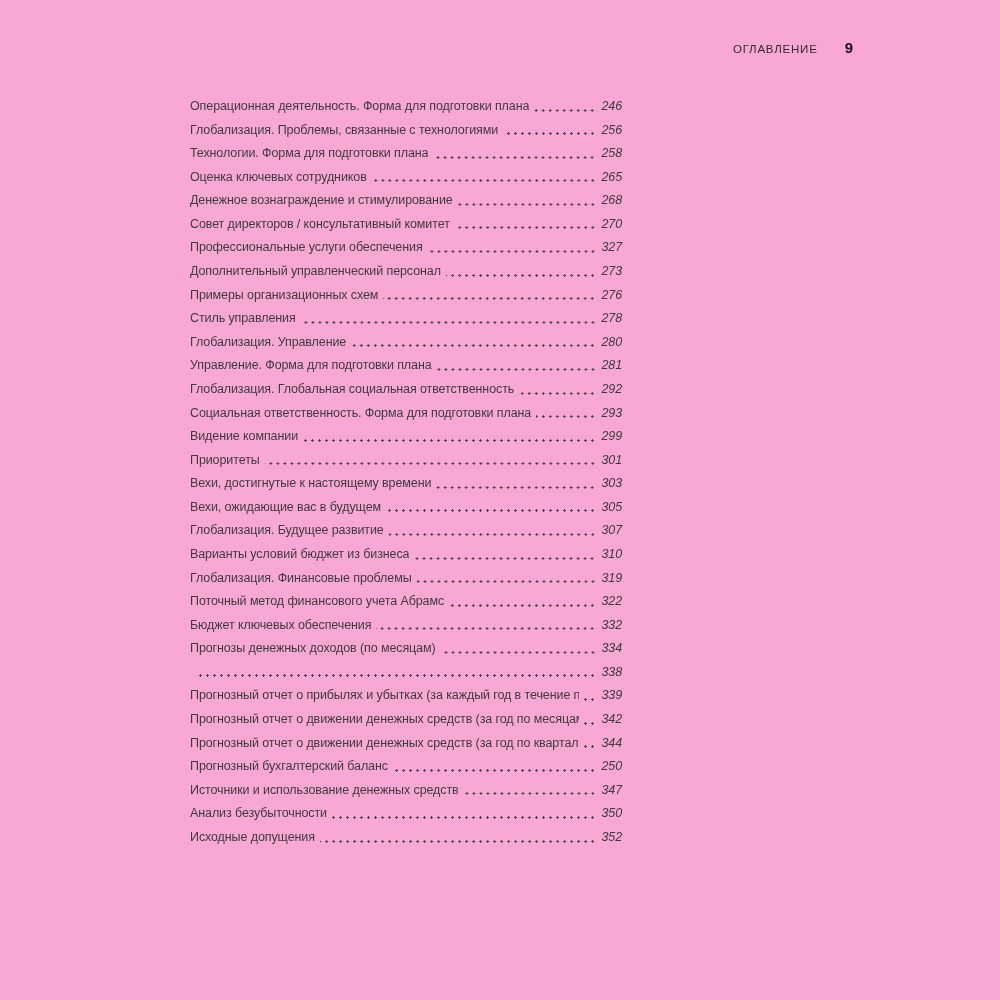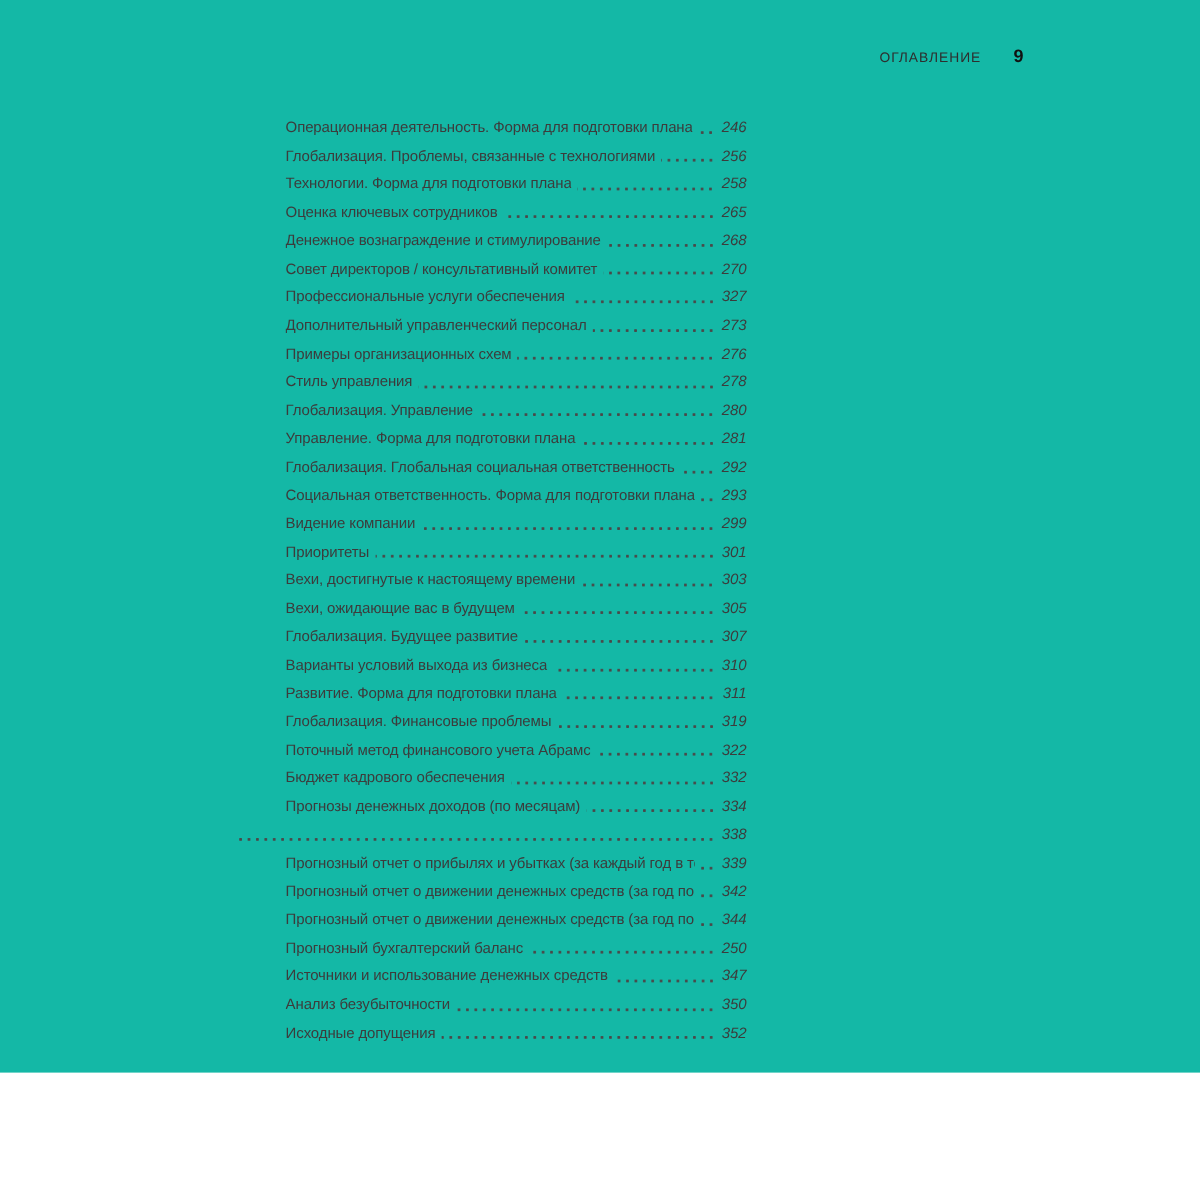--- a/index.html
+++ b/index.html
@@ -3,22 +3,22 @@
 <meta charset="utf-8">
 <style>
   html, body {
     margin: 0;
     padding: 0;
     background: #ffffff;
   }
   .page {
     position: relative;
     width: 1000px;
-    height: 894px;
-    background: #14b8a6;
+    height: 1000px;
+    background: #f9a8d4;
     font-family: "Liberation Sans", sans-serif;
     color: #3c3c3c;
     overflow: hidden;
   }
   .running-header {
     position: absolute;
     top: 39px;
     right: 147px;
     display: flex;
     align-items: baseline;
@@ -47,21 +47,20 @@
     height: 23.58px;
     font-size: 12.5px;
     letter-spacing: -0.1px;
     line-height: 23.58px;
     white-space: nowrap;
   }
   .toc-title {
     flex: 0 1 auto;
     overflow: hidden;
     color: #3c3c3c;
-    margin-left: 48px;
   }
   .toc-leader {
     flex: 1 1 auto;
     min-width: 12px;
     align-self: stretch;
     margin-left: 5px;
     margin-right: 2px;
     background-image: radial-gradient(circle, #494949 1.05px, rgba(0,0,0,0) 1.35px);
     background-size: 7px 7px;
     background-repeat: repeat-x;
@@ -195,45 +194,40 @@
       <span class="toc-page">305</span>
     </div>
 
     <div class="toc-row">
       <span class="toc-title">Глобализация. Будущее развитие</span>
       <span class="toc-leader"></span>
       <span class="toc-page">307</span>
     </div>
 
     <div class="toc-row">
-      <span class="toc-title">Варианты условий выхода из бизнеса</span>
+      <span class="toc-title">Варианты условий бюджет из бизнеса</span>
       <span class="toc-leader"></span>
       <span class="toc-page">310</span>
     </div>
 
-    <div class="toc-row">
-      <span class="toc-title">Развитие. Форма для подготовки плана</span>
-      <span class="toc-leader"></span>
-      <span class="toc-page">311</span>
-    </div>
 
     <div class="toc-row">
       <span class="toc-title">Глобализация. Финансовые проблемы</span>
       <span class="toc-leader"></span>
       <span class="toc-page">319</span>
     </div>
 
     <div class="toc-row">
       <span class="toc-title">Поточный метод финансового учета Абрамс</span>
       <span class="toc-leader"></span>
       <span class="toc-page">322</span>
     </div>
 
     <div class="toc-row">
-      <span class="toc-title">Бюджет кадрового обеспечения</span>
+      <span class="toc-title">Бюджет ключевых обеспечения</span>
       <span class="toc-leader"></span>
       <span class="toc-page">332</span>
     </div>
 
     <div class="toc-row">
       <span class="toc-title">Прогнозы денежных доходов (по месяцам)</span>
       <span class="toc-leader"></span>
       <span class="toc-page">334</span>
     </div>
 

